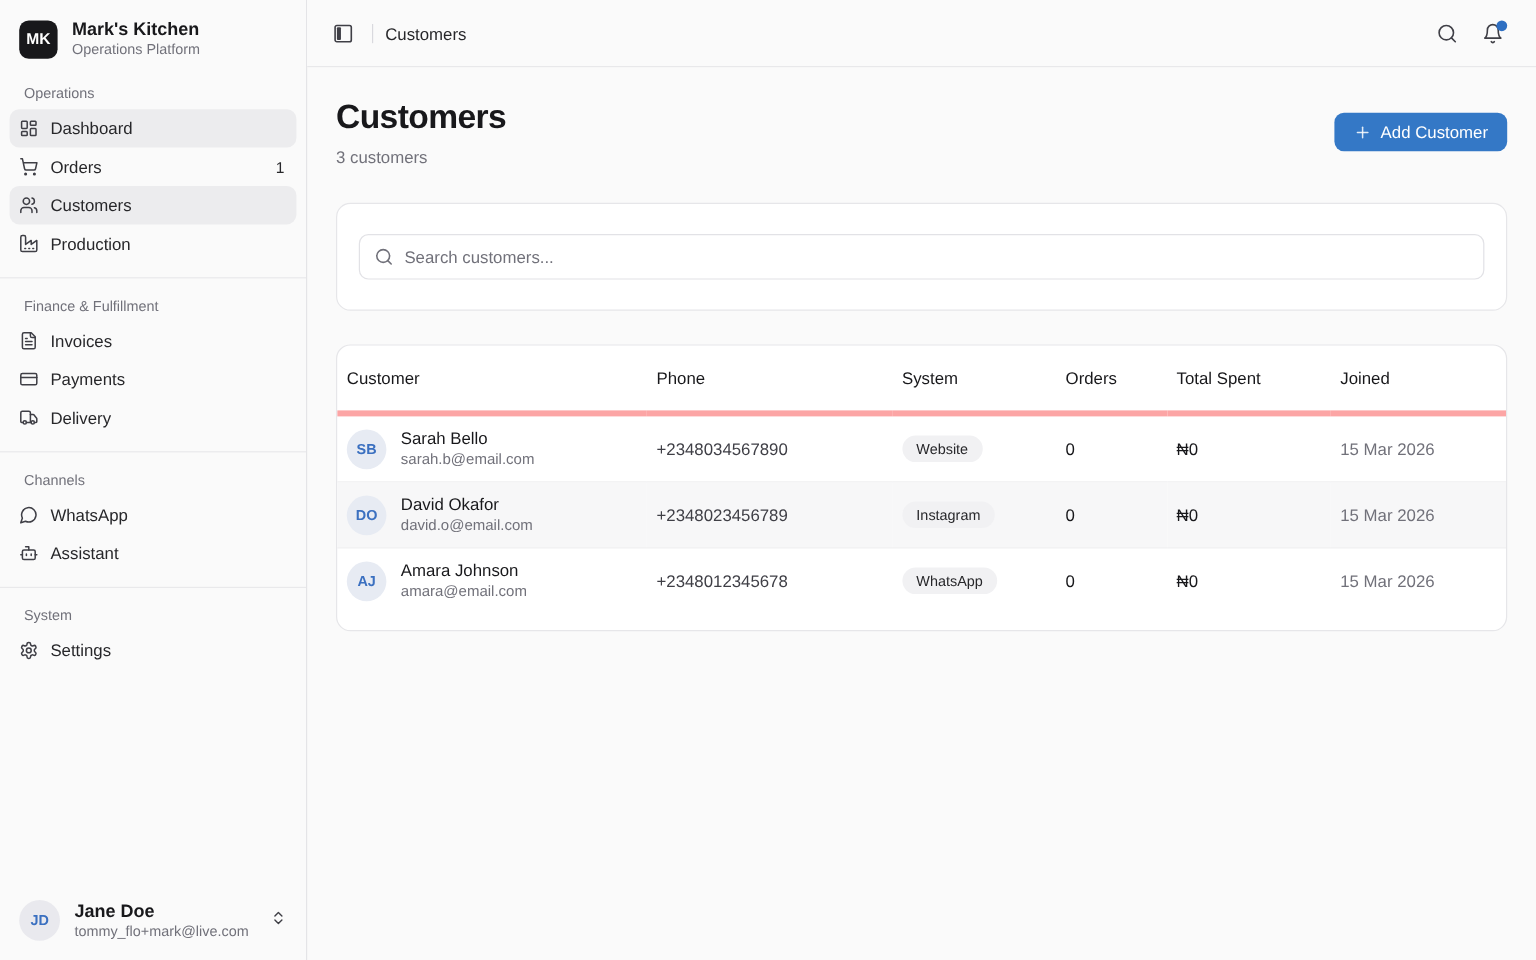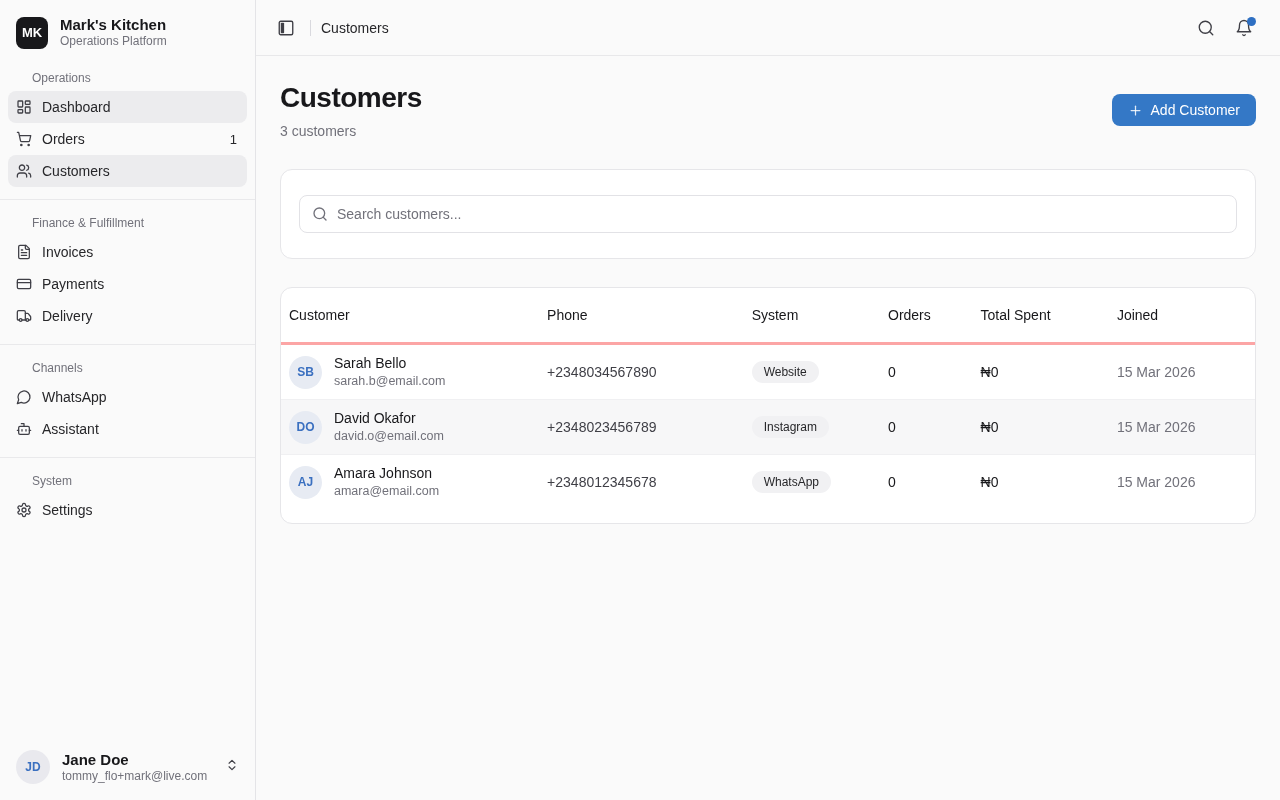--- a/index.html
+++ b/index.html
@@ -13,21 +13,21 @@
         stroke-width:2; stroke-linecap:round; stroke-linejoin:round; }
 
   
   .sidebar { width:256px; height:800px; background:#fafafa; border-right:1px solid #e4e4e7;
              display:flex; flex-direction:column; flex:0 0 256px; }
   .sb-header { display:flex; align-items:center; gap:12px; padding:16px 16px 6px; }
   .logo { width:32px; height:32px; border-radius:8px; background:#18181b; color:#fff;
           font-size:13px; font-weight:700; display:flex; align-items:center; justify-content:center; }
   .sb-title { font-size:15px; font-weight:700; color:#18181b; line-height:18px; }
   .sb-tagline { font-size:12px; color:#71717a; line-height:15px; }
-  .sb-section-label { font-size:12px; color:#71717a; padding:16px 32px 6px; }
+  .sb-section-label { font-size:12px; color:#71717a; padding:16px 20px 6px; }
   .sb-nav { list-style:none; padding:0 8px; }
   .sb-item { height:32px; display:flex; align-items:center; gap:10px; padding:0 8px;
              border-radius:8px; font-size:14px; color:#27272a; cursor:pointer; }
   .sb-item .ic { color:#3f3f46; stroke-width:1.9; }
   .sb-item.highlight { background:#ececee; }
   .sb-item-label { flex:1; }
   .sb-badge { font-size:13px; color:#27272a; padding-right:2px; }
   .sb-divider { border:none; border-top:1px solid #e9e9eb; margin:12px 0 0; }
   .sb-spacer { flex:1; }
   .sb-user { display:flex; align-items:center; gap:12px; padding:12px 16px 16px; cursor:pointer; }
@@ -68,21 +68,21 @@
   .search-box { height:38px; border:1px solid #e2e2e6; border-radius:8px; background:#fff;
                 display:flex; align-items:center; gap:9px; padding:0 12px; }
   .search-box .ic { width:16px; height:16px; color:#71717a; stroke-width:2; }
   .search-box input { border:none; outline:none; flex:1; font-size:14px; color:#18181b;
                       background:transparent; font-family:inherit; }
   .search-box input::placeholder { color:#71717a; }
 
   .table-card { margin-top:28px; overflow:hidden; padding-bottom:14px; }
   table { width:100%; border-collapse:collapse; font-size:14px; }
   th { text-align:left; font-weight:500; color:#18181b; padding:19px 8px; font-size:14px; }
-  thead tr { border-bottom:3px solid #fca5a5; }
+  thead tr { border-bottom:5px solid #fca5a5; }
   tbody tr { border-bottom:1px solid #f0f0f2; cursor:pointer; }
   tbody tr:last-child { border-bottom:none; }
   tbody tr.alt { background:#f7f7f8; }
   td { padding:10px 8px; vertical-align:middle; }
   .cust-cell { display:flex; align-items:center; gap:12px; }
   .row-avatar { width:33px; height:33px; border-radius:50%; background:#e7ebf3; color:#3b70c0;
                 font-size:12px; font-weight:700; display:flex; align-items:center; justify-content:center; }
   .cust-name { font-size:14px; font-weight:500; color:#18181b; line-height:17px; }
   .cust-email { font-size:12.5px; color:#71717a; line-height:16px; margin-top:1px; }
   .td-phone { color:#3f3f46; }
@@ -125,20 +125,29 @@
       <span class="sb-badge">1</span>
     </li>
     <li class="sb-item highlight">
       <svg class="ic" viewBox="0 0 24 24">
           <path d="M16 21v-2a4 4 0 0 0-4-4H6a4 4 0 0 0-4 4v2"></path>
           <circle cx="9" cy="7" r="4"></circle>
           <path d="M22 21v-2a4 4 0 0 0-3-3.87"></path>
           <path d="M16 3.13a4 4 0 0 1 0 7.75"></path>
         </svg>
       <span class="sb-item-label">Customers</span>
+    </li>
+    <li class="sb-item">
+      <svg class="ic" viewBox="0 0 24 24">
+          <path d="M2 20a2 2 0 0 0 2 2h16a2 2 0 0 0 2-2V8l-7 5V8l-7 5V4a2 2 0 0 0-2-2H4a2 2 0 0 0-2 2Z"></path>
+          <path d="M17 18h1"></path>
+          <path d="M12 18h1"></path>
+          <path d="M7 18h1"></path>
+        </svg>
+      <span class="sb-item-label">Production</span>
     </li>
   </ul>
 
   <hr class="sb-divider">
   <div class="sb-section-label">Finance &amp; Fulfillment</div>
   <ul class="sb-nav">
     <li class="sb-item">
       <svg class="ic" viewBox="0 0 24 24">
           <path d="M15 2H6a2 2 0 0 0-2 2v16a2 2 0 0 0 2 2h12a2 2 0 0 0 2-2V7Z"></path>
           <path d="M14 2v4a2 2 0 0 0 2 2h4"></path>

